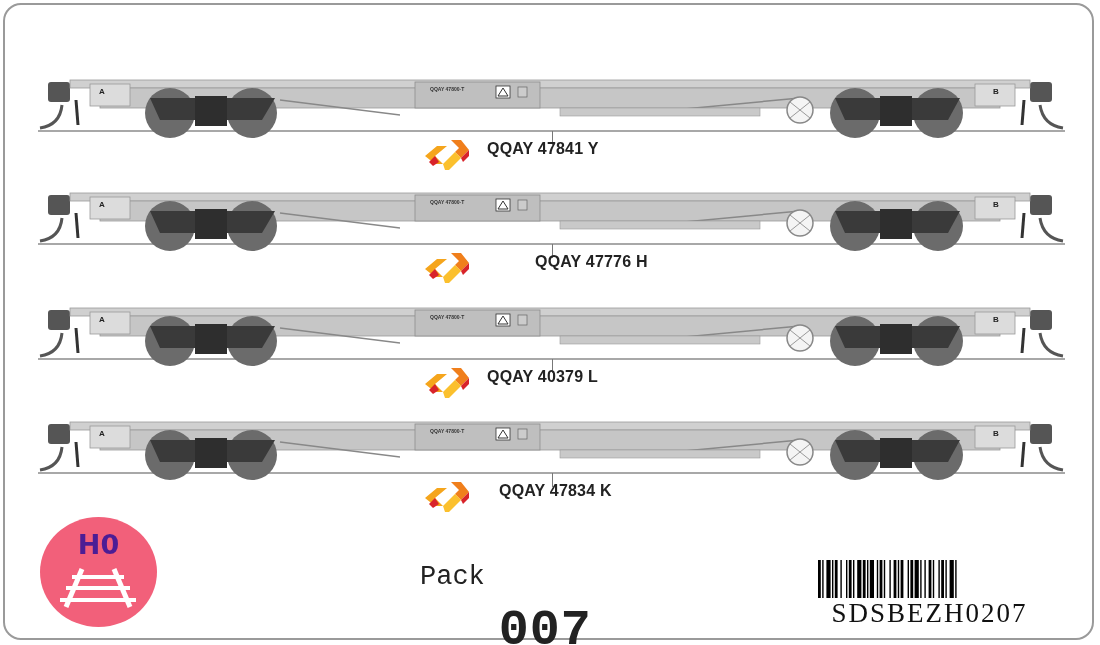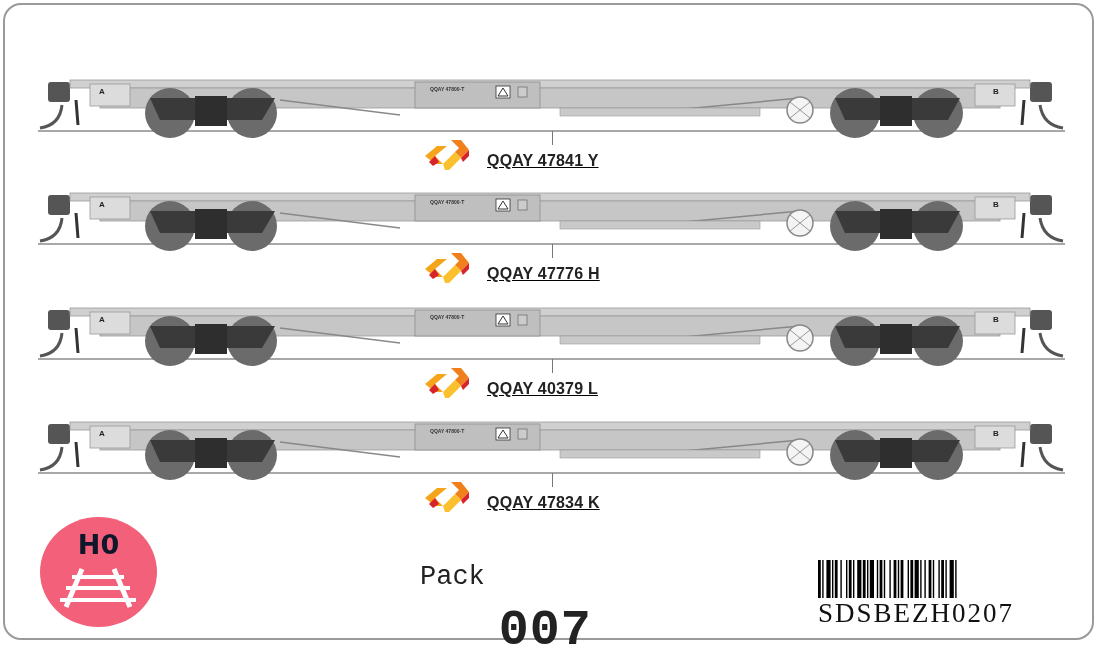--- a/index.html
+++ b/index.html
@@ -4,43 +4,43 @@
 <style>
   html, body { margin:0; padding:0; background:#ffffff; }
   body { width:1100px; height:645px; position:relative; overflow:hidden; font-family:"Liberation Sans", sans-serif; }
   .card {
     position:absolute; left:3px; top:3px; width:1091px; height:637px;
     border:2px solid #9a9a9a; border-radius:18px; background:#fff; box-sizing:border-box;
   }
   .wagon-row { position:absolute; left:0; width:1100px; height:115px; }
   .wagon-svg { position:absolute; left:0; top:0; }
   .wagon-label {
-    position:absolute; left:425px; height:30px; display:flex; align-items:flex-end;text-decoration:underline;
+    position:absolute; left:425px; height:30px; display:flex; align-items:flex-start;
   }
   .logo { width:44px; height:30px; margin-right:18px; }
   .wagon-number { font-weight:bold; font-size:16px; color:#222; letter-spacing:0.2px; }
   .divider-tick { position:absolute; left:552px; width:1px; height:14px; background:#777; }
 
   .scale-badge {
     position:absolute; left:40px; top:517px; width:117px; height:110px; border-radius:50%;
     background:#f2607a;
   }
   .scale-text {
     position:absolute; left:0; top:12px; width:100%; text-align:center;
-    color:#0f172a; font-weight:bold; font-size:27px; font-family:"DejaVu Sans", sans-serif;
+    color:#4c1d95; font-weight:bold; font-size:27px; font-family:"DejaVu Sans", sans-serif;
   }
   .pack {
     position:absolute; left:420px; top:562px; display:flex; align-items:flex-start;
     font-family:Liberation Mono, monospace; color:#222;
   }
   .pack-label { font-size:27px; margin-right:14px; }
   .pack-number { font-size:50px; font-weight:bold; letter-spacing:1px;margin-top:40px; }
   .barcode { position:absolute; left:818px; top:560px; }
   .barcode-text {
-    position:absolute; left:818px; top:598px; width:223px; text-align:left;
+    position:absolute; left:818px; top:598px; width:223px; text-align:center;
     font-family:"Liberation Serif", serif; font-size:27px; letter-spacing:2px; color:#111;
   }
 </style>
 </head>
 <body>
 
 <div class="card"></div>
 
 <div id="rows">
     <div class="wagon-row" style="top: 70px;">
@@ -139,21 +139,21 @@
       <circle cx="855" cy="43" r="25" fill="#6b6b6b"></circle>
       <circle cx="938" cy="43" r="25" fill="#6b6b6b"></circle>
       <path d="M835 28 L960 28 L948 50 L845 50 Z" fill="#3a3a3a"></path>
       <rect x="880" y="26" width="32" height="30" fill="#2e2e2e"></rect>
 
       <text x="99" y="24" font-size="8" font-family="Liberation Sans, sans-serif" font-weight="bold" fill="#222">A</text>
       <text x="993" y="24" font-size="8" font-family="Liberation Sans, sans-serif" font-weight="bold" fill="#222">B</text>
       <text x="430" y="21" font-size="5" font-family="Liberation Sans, sans-serif" font-weight="bold" fill="#333">QQAY 47800-T</text>
     </svg>
     <div class="divider-tick" style="top:61px;"></div>
-    <div class="wagon-label" style="top:70px;">
+    <div class="wagon-label" style="top:70px;gap:48px;">
       <svg class="logo" viewBox="0 0 44 30">
         <polygon points="26,0 36,0 44,10 36,18 30,12 34,8" fill="#f07f1c"></polygon>
         <polygon points="36,18 44,10 44,16 38,22" fill="#d8232a"></polygon>
         <polygon points="0,16 12,6 22,6 10,16 18,24 10,24" fill="#f5a51c"></polygon>
         <polygon points="10,16 4,22 8,26 14,22" fill="#d8232a"></polygon>
         <polygon points="18,24 30,12 36,18 24,30 20,30" fill="#fbc02d"></polygon>
       </svg>
       <span class="wagon-number">QQAY 47776 H</span>
     </div>
   </div>
@@ -253,21 +253,21 @@
       <circle cx="855" cy="43" r="25" fill="#6b6b6b"></circle>
       <circle cx="938" cy="43" r="25" fill="#6b6b6b"></circle>
       <path d="M835 28 L960 28 L948 50 L845 50 Z" fill="#3a3a3a"></path>
       <rect x="880" y="26" width="32" height="30" fill="#2e2e2e"></rect>
 
       <text x="99" y="24" font-size="8" font-family="Liberation Sans, sans-serif" font-weight="bold" fill="#222">A</text>
       <text x="993" y="24" font-size="8" font-family="Liberation Sans, sans-serif" font-weight="bold" fill="#222">B</text>
       <text x="430" y="21" font-size="5" font-family="Liberation Sans, sans-serif" font-weight="bold" fill="#333">QQAY 47800-T</text>
     </svg>
     <div class="divider-tick" style="top:61px;"></div>
-    <div class="wagon-label" style="top:70px;">
+    <div class="wagon-label" style="top:70px;gap:12px;">
       <svg class="logo" viewBox="0 0 44 30">
         <polygon points="26,0 36,0 44,10 36,18 30,12 34,8" fill="#f07f1c"></polygon>
         <polygon points="36,18 44,10 44,16 38,22" fill="#d8232a"></polygon>
         <polygon points="0,16 12,6 22,6 10,16 18,24 10,24" fill="#f5a51c"></polygon>
         <polygon points="10,16 4,22 8,26 14,22" fill="#d8232a"></polygon>
         <polygon points="18,24 30,12 36,18 24,30 20,30" fill="#fbc02d"></polygon>
       </svg>
       <span class="wagon-number">QQAY 47834 K</span>
     </div>
   </div>

